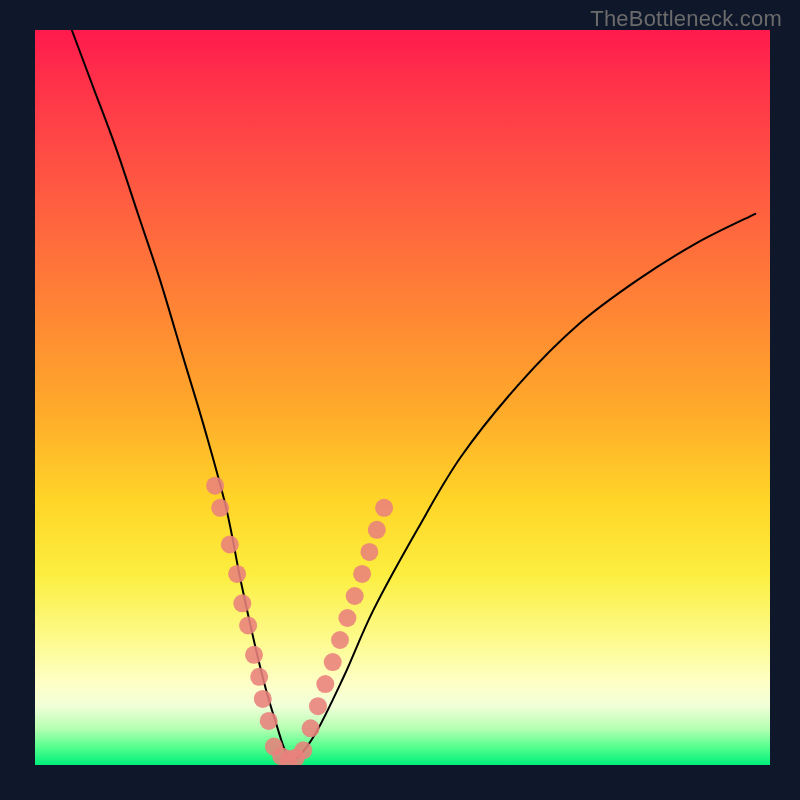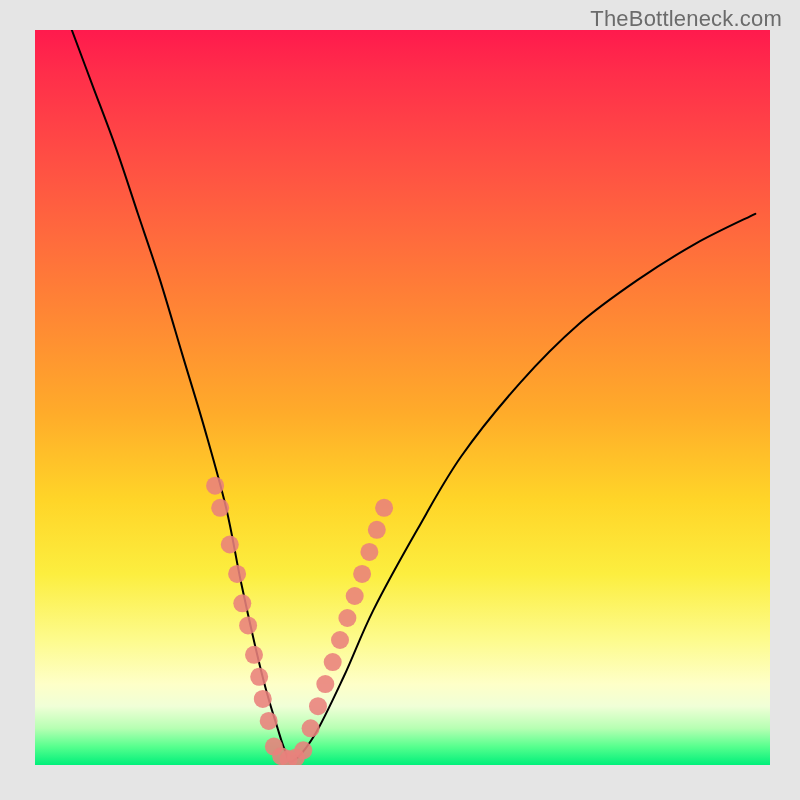--- a/index.html
+++ b/index.html
@@ -8,21 +8,21 @@
     width: 800px;
     height: 800px;
     overflow: hidden;
     background: #000;
     font-family: Arial, Helvetica, sans-serif;
   }
   .outer {
     position: relative;
     width: 800px;
     height: 800px;
-    background: #e5e5e5;
+    background: #0f172a;
   }
   .plot {
     position: absolute;
     left: 35px;
     top: 30px;
     width: 735px;
     height: 735px;
     
     background: linear-gradient(to bottom,
       #ff1a4d 0%,

